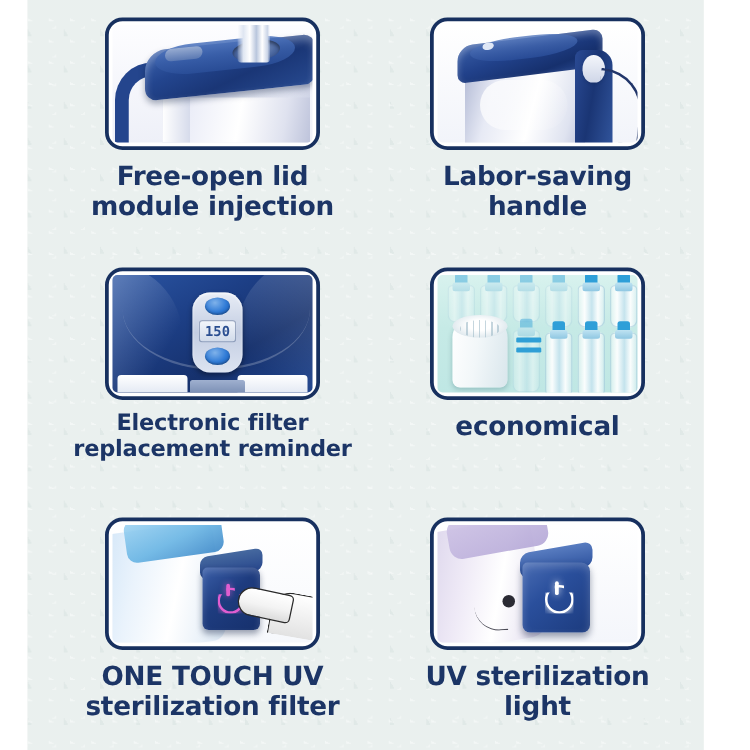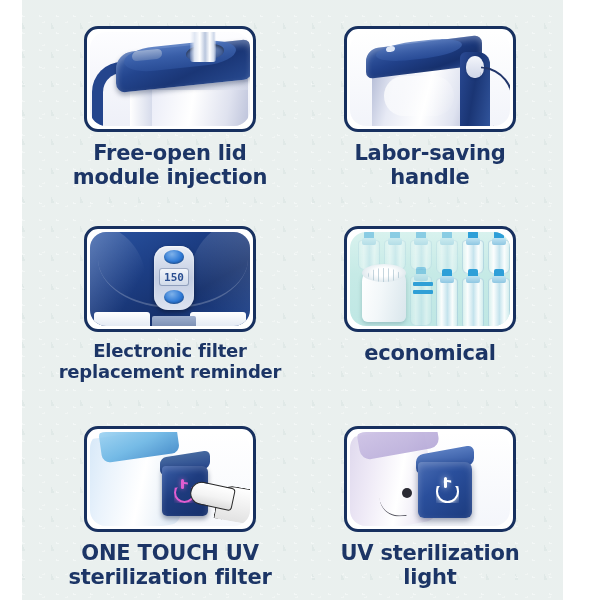--- a/index.html
+++ b/index.html
@@ -39,21 +39,21 @@
   }
 
   #grid {
     position: absolute;
     left: 0; top: 0;
     width: 600px;
     height: 476px;
     display: grid;
     grid-template-columns: 1fr 1fr;
     grid-template-rows: 200px 200px 200px;
-    padding: 12px 40px;
+    padding: 0 40px;
     box-sizing: border-box;
   }
 
   .cell {
     display: flex;
     flex-direction: column;
     align-items: center;
     justify-content: flex-start;
     padding-top: 14px;
     box-sizing: border-box;
@@ -68,21 +68,21 @@
     border-radius: 14px;
     background: #ffffff;
     box-sizing: border-box;
     padding: 3px;
     overflow: hidden;
   }
   .photo {
     position: relative;
     width: 100%;
     height: 100%;
-    border-radius: 16px;
+    border-radius: 4px;
     overflow: hidden;
     background: #ffffff;
   }
 
   
   .caption {
     margin-top: 9px;
     text-align: center;
     color: #1c3566;
     font-weight: bold;

